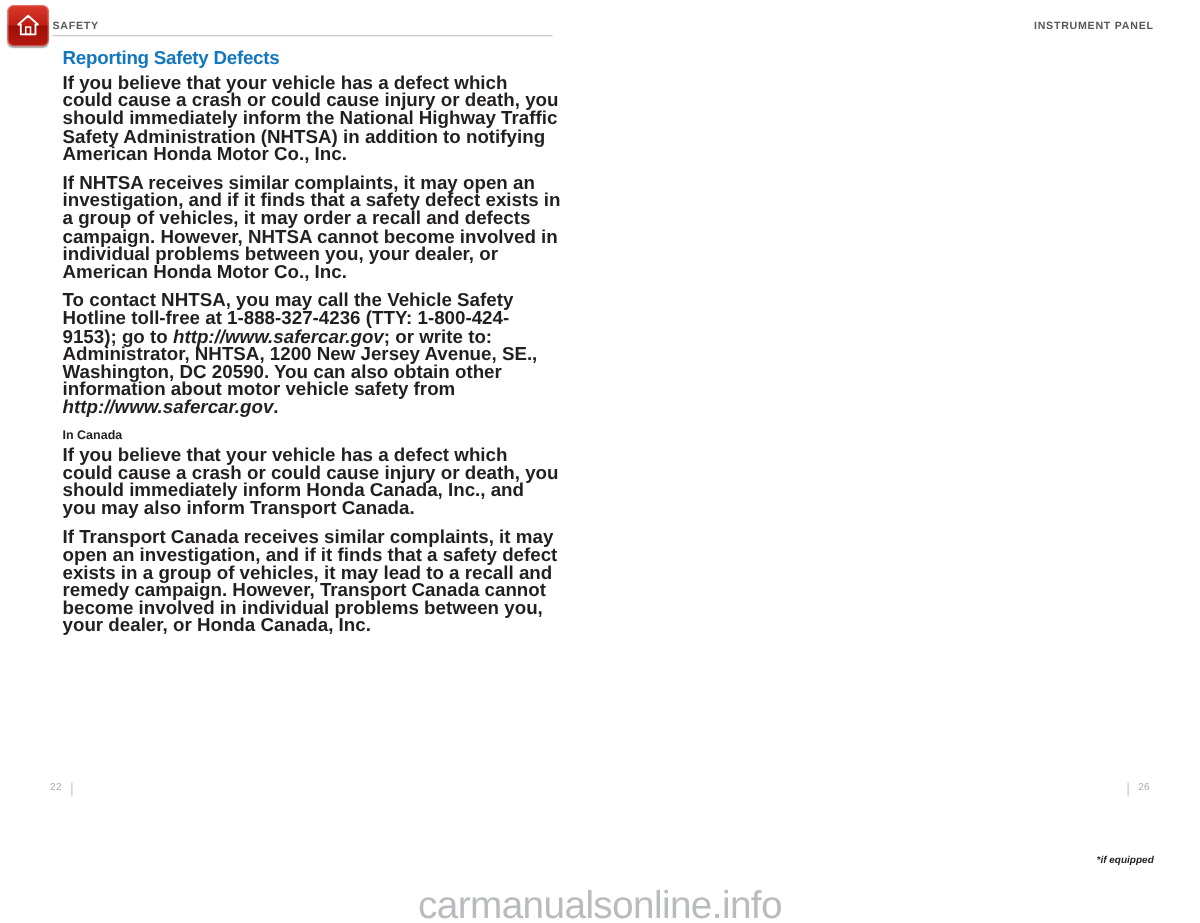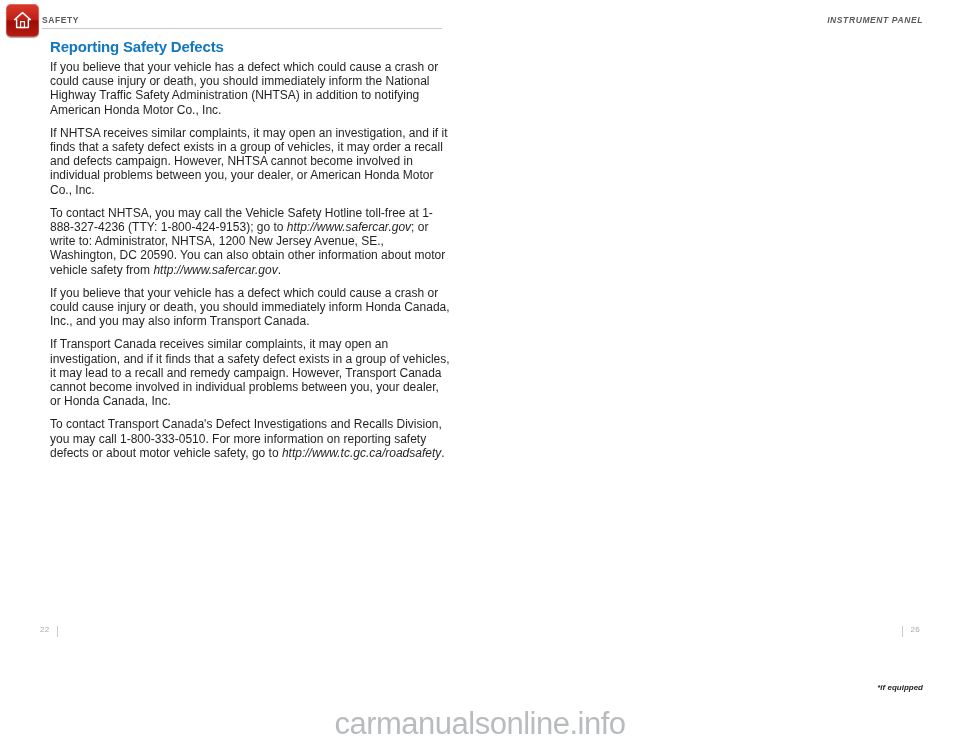--- a/index.html
+++ b/index.html
@@ -43,21 +43,21 @@
 
   
   .runhead {
     position: absolute;
     font-size: 8.5px;
     font-weight: bold;
     letter-spacing: .6px;
     color: #58595b;
   }
   .runhead.left  { left: 42px;  top: 15px; }
-  .runhead.right { right: 37px; top: 15px; text-align: center; font-style: italic; }
+  .runhead.right { right: 37px; top: 15px; text-align: center; }
 
   .rule {
     position: absolute;
     height: 1px;
     background: #c9cacc;
   }
   .rule.left  { left: 42px;  top: 28px; width: 400px; }
 
   
   .col {
@@ -74,23 +74,24 @@
     letter-spacing: -.2px;
   }
   h2.sub {
     margin: 0 0 4px 0;
     font-size: 10px;
     font-weight: bold;
     color: #231f20;
   }
   p.body {
     margin: 0 0 9px 0;
-    font-size: 12px;
+    font-size: 15px;
     line-height: 14.2px;
     color: #231f20;
+    font-weight: bold;
   }
   p.body i, .ital { font-style: italic; }
 
   .footnote {
     position: absolute;
     right: 37px;
     top: 683px;
     font-size: 8px;
     font-style: italic;
     font-weight: bold;
@@ -139,23 +140,23 @@
   <div class="runhead left">SAFETY</div>
   <div class="rule left"></div>
 
   <div class="col left">
     <h1 class="section">Reporting Safety Defects</h1>
 
     <p class="body">If you believe that your vehicle has a defect which could cause a crash or could cause injury or death, you should immediately inform the National Highway Traffic Safety Administration (NHTSA) in addition to notifying American Honda Motor Co., Inc.</p>
     <p class="body">If NHTSA receives similar complaints, it may open an investigation, and if it finds that a safety defect exists in a group of vehicles, it may order a recall and defects campaign. However, NHTSA cannot become involved in individual problems between you, your dealer, or American Honda Motor Co., Inc.</p>
     <p class="body"><span>To contact NHTSA, you may call the Vehicle Safety Hotline toll-free at 1-888-327-4236 (TTY: 1-800-424-9153); go to </span><i class="ital">http://www.safercar.gov</i><span>; or write to: Administrator, NHTSA, 1200 New Jersey Avenue, SE., Washington, DC 20590. You can also obtain other information about motor vehicle safety from </span><i class="ital">http://www.safercar.gov</i><span>.</span></p>
 
+    <h2 class="sub">In Canada</h2>
     <p class="body">If you believe that your vehicle has a defect which could cause a crash or could cause injury or death, you should immediately inform Honda Canada, Inc., and you may also inform Transport Canada.</p>
     <p class="body">If Transport Canada receives similar complaints, it may open an investigation, and if it finds that a safety defect exists in a group of vehicles, it may lead to a recall and remedy campaign. However, Transport Canada cannot become involved in individual problems between you, your dealer, or Honda Canada, Inc.</p>
-    <p class="body"><span>To contact Transport Canada's Defect Investigations and Recalls Division, you may call 1-800-333-0510. For more information on reporting safety defects or about motor vehicle safety, go to </span><i class="ital">http://www.tc.gc.ca/roadsafety</i><span>.</span></p>
   </div>
 
   <div class="folio folio-left">22</div>
   <div class="folio-bar"></div>
 </div>
 
 <div class="page page-right">
 
   <div class="runhead right">INSTRUMENT PANEL</div>
 

